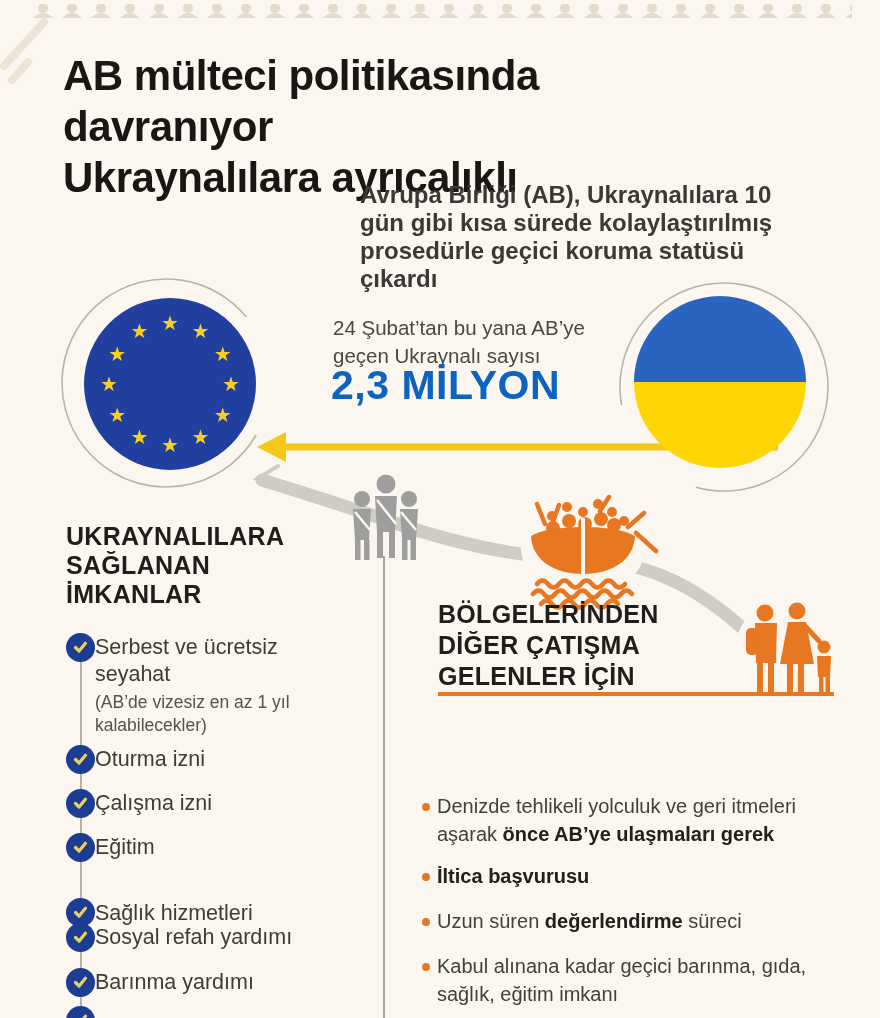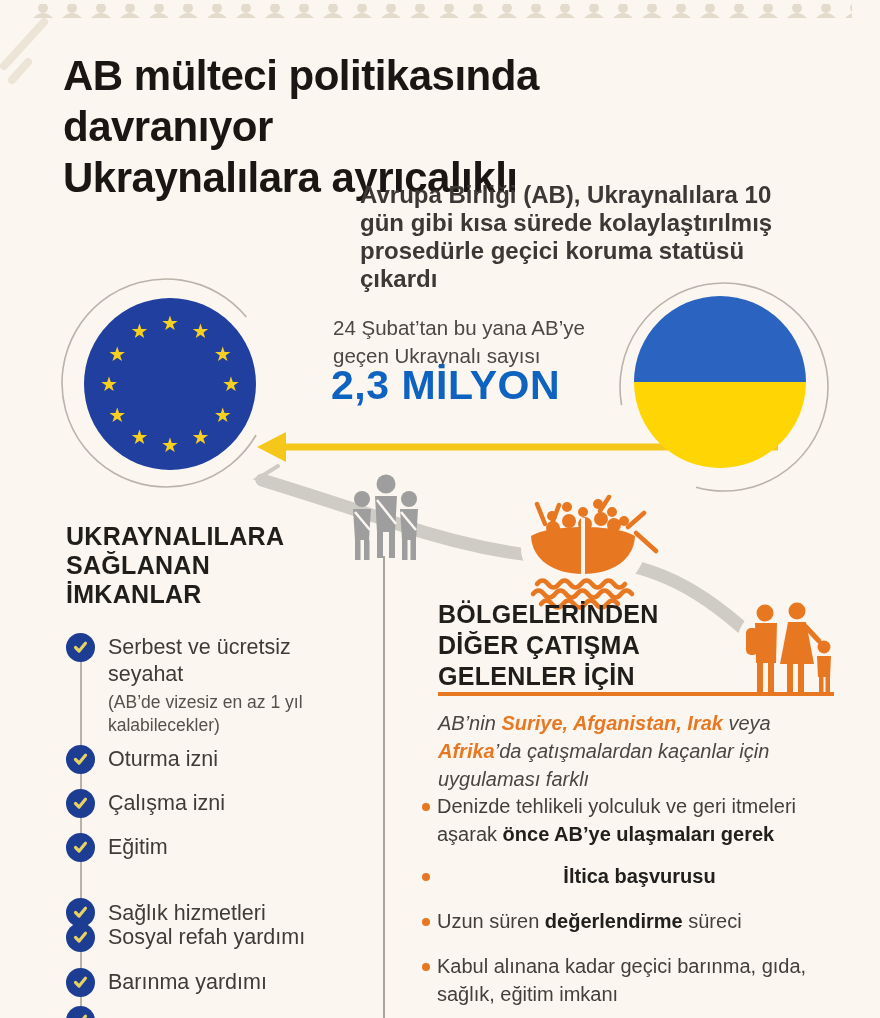--- a/index.html
+++ b/index.html
@@ -23,21 +23,21 @@
                  color:#201e1b;line-height:31px;letter-spacing:0.3px;}
   .orange-rule{position:absolute;left:438px;top:692px;width:396px;height:4px;
                background:var(--orange,#e87722);}
   .intro{position:absolute;left:438px;top:709px;width:402px;font-size:20px;
          font-style:italic;color:#4a4742;line-height:28px;}
   .seg-o{color:var(--orange,#e87722);font-weight:bold;}
   .seg-b{font-weight:bold;color:#22201d;}
   .seg-i{font-style:italic;}
   .divider-v{position:absolute;left:383px;top:556px;width:2px;height:462px;background:#a9a39a;}
   .connector{position:absolute;left:80px;top:647px;width:2px;height:371px;background:#b8b2a9;}
-  .check-row{position:absolute;left:66px;display:flex;gap:13px;align-items:flex-start;}
+  .check-row{position:absolute;left:66px;display:flex;align-items:flex-start;}
   .check-circle{width:29px;height:29px;border-radius:50%;background:var(--check-navy,#1c3d92);
                 flex:none;display:flex;align-items:center;justify-content:center;}
   .check-label{font-size:21.5px;color:#3f3c38;line-height:27px;width:250px;padding-top:1px;}
   .check-note{font-size:17.5px;color:#55524c;line-height:23px;margin-top:3px;font-weight:normal;}
   .bullet-row{position:absolute;left:422px;display:flex;gap:7px;width:428px;align-items:flex-start;}
   .bullet-dot{width:8px;height:8px;border-radius:50%;background:var(--orange,#e87722);
               flex:none;margin-top:10px;}
   .bullet-text{font-size:20px;color:#43403c;line-height:27.5px;width:405px;}
 </style>
 </head>
@@ -234,27 +234,26 @@
         </span>
       </div>
     </div>
 
   <div class="right-heading">
     <div>BÖLGELERİNDEN</div>
     <div>DİĞER ÇATIŞMA</div>
     <div>GELENLER İÇİN</div>
   </div>
   <div class="orange-rule"></div>
-  <div class="intro"><span class="seg-i">AB’nin </span><span class="seg-o seg-i">Suriye, Afganistan, Irak</span><span class="seg-i"> veya </span><span class="seg-o seg-i">Afrika</span><span class="seg-i">’da çatışmalardan kaçanlar için uygulaması farklı</span></div>
   <div id="bullet-list">
       <div class="bullet-row" style="top: 793px;">
         <span class="bullet-dot"></span>
         <div class="bullet-text"><span>Denizde tehlikeli yolculuk ve geri itmeleri aşarak </span><span class="seg-b">önce AB’ye ulaşmaları gerek</span></div>
       </div>
-      <div class="bullet-row" style="top: 863px; text-align: center;">
+      <div class="bullet-row" style="top: 863px;">
         <span class="bullet-dot"></span>
         <div class="bullet-text"><span class="seg-b">İltica başvurusu</span></div>
       </div>
       <div class="bullet-row" style="top: 908px;">
         <span class="bullet-dot"></span>
         <div class="bullet-text"><span>Uzun süren </span><span class="seg-b">değerlendirme</span><span> süreci</span></div>
       </div>
       <div class="bullet-row" style="top: 953px;">
         <span class="bullet-dot"></span>
         <div class="bullet-text"><span>Kabul alınana kadar geçici barınma, gıda, sağlık, eğitim imkanı</span></div>

